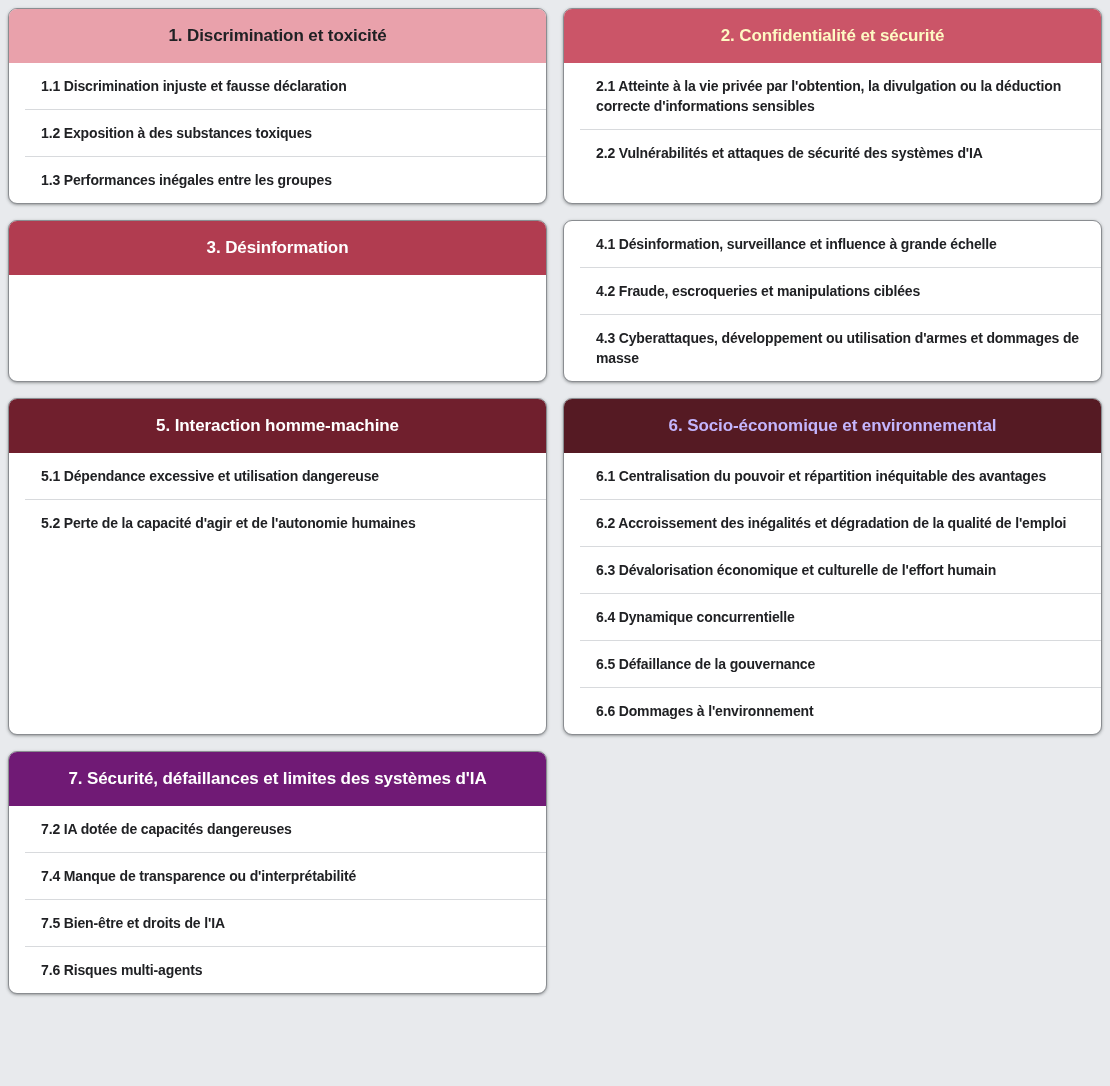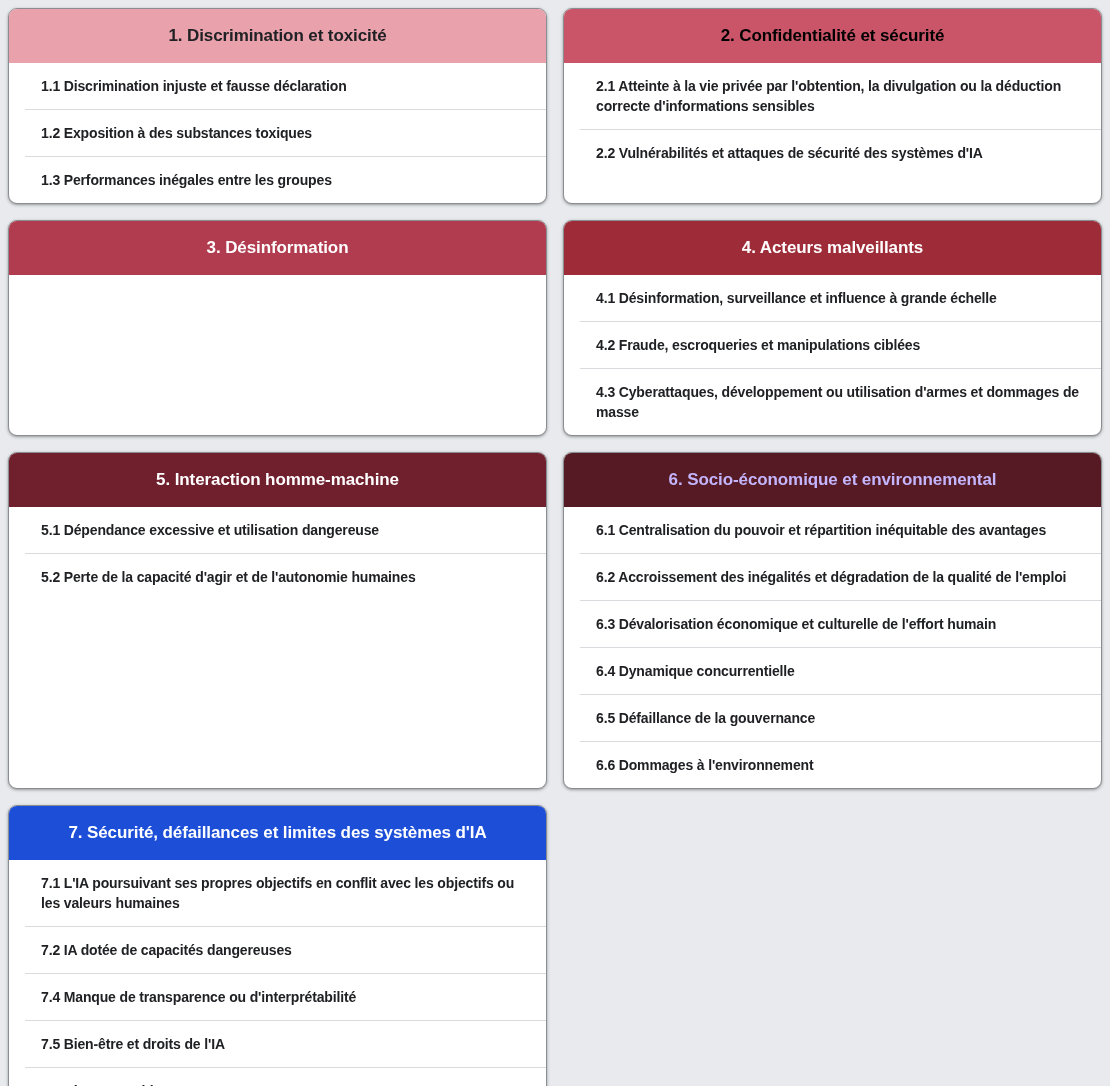--- a/index.html
+++ b/index.html
@@ -54,33 +54,32 @@
   <section class="card">
     <header class="card-header" style="background: rgb(233, 161, 171); color: rgb(32, 33, 36);">1. Discrimination et toxicité</header>
     <div class="card-items">
       <div class="card-item">1.1 Discrimination injuste et fausse déclaration</div>
       <div class="card-item">1.2 Exposition à des substances toxiques</div>
       <div class="card-item">1.3 Performances inégales entre les groupes</div>
     </div>
   </section>
 
   <section class="card">
-    <header class="card-header" style="background: rgb(203, 85, 104); color: #000000;">2. Confidentialité et sécurité</header>
+    <header class="card-header" style="background: rgb(203, 85, 104); color: #fef9c3;">2. Confidentialité et sécurité</header>
     <div class="card-items">
       <div class="card-item">2.1 Atteinte à la vie privée par l'obtention, la divulgation ou la déduction correcte d'informations sensibles</div>
       <div class="card-item">2.2 Vulnérabilités et attaques de sécurité des systèmes d'IA</div>
     </div>
   </section>
 
   <section class="card">
     <header class="card-header" style="background: rgb(177, 60, 80); color: rgb(255, 255, 255);">3. Désinformation</header>
   </section>
 
   <section class="card">
-    <header class="card-header" style="background: rgb(158, 43, 56); color: rgb(255, 255, 255);">4. Acteurs malveillants</header>
     <div class="card-items">
       <div class="card-item">4.1 Désinformation, surveillance et influence à grande échelle</div>
       <div class="card-item">4.2 Fraude, escroqueries et manipulations ciblées</div>
       <div class="card-item">4.3 Cyberattaques, développement ou utilisation d'armes et dommages de masse</div>
     </div>
   </section>
 
   <section class="card">
     <header class="card-header" style="background: rgb(112, 31, 45); color: rgb(255, 255, 255);">5. Interaction homme-machine</header>
     <div class="card-items">
@@ -95,23 +94,22 @@
       <div class="card-item">6.1 Centralisation du pouvoir et répartition inéquitable des avantages</div>
       <div class="card-item">6.2 Accroissement des inégalités et dégradation de la qualité de l'emploi</div>
       <div class="card-item">6.3 Dévalorisation économique et culturelle de l'effort humain</div>
       <div class="card-item">6.4 Dynamique concurrentielle</div>
       <div class="card-item">6.5 Défaillance de la gouvernance</div>
       <div class="card-item">6.6 Dommages à l'environnement</div>
     </div>
   </section>
 
   <section class="card card-7">
-    <header class="card-header" style="background: #1d4ed8; color: rgb(255, 255, 255);">7. Sécurité, défaillances et limites des systèmes d'IA</header>
+    <header class="card-header" style="background: #701a75; color: rgb(255, 255, 255);">7. Sécurité, défaillances et limites des systèmes d'IA</header>
     <div class="card-items">
-      <div class="card-item">7.1 L'IA poursuivant ses propres objectifs en conflit avec les objectifs ou les valeurs humaines</div>
       <div class="card-item">7.2 IA dotée de capacités dangereuses</div>
       <div class="card-item">7.4 Manque de transparence ou d'interprétabilité</div>
       <div class="card-item">7.5 Bien-être et droits de l'IA</div>
       <div class="card-item">7.6 Risques multi-agents</div>
     </div>
   </section>
 
 </main>
 
 </body></html>

